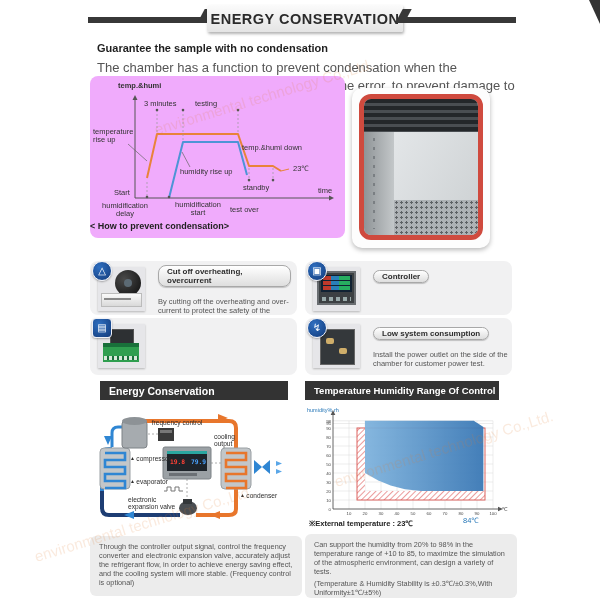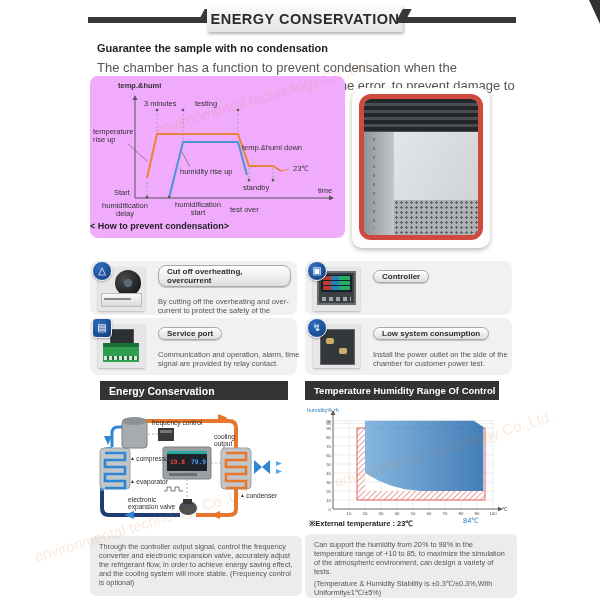--- a/index.html
+++ b/index.html
@@ -180,24 +180,20 @@
     </div>
   </div>
 
   <div class="feat" style="left:90px;top:318px;height:57px;">
     <div class="thumb">
       <div class="port"></div>
       <div class="term">
           <i></i>
         </div>
       <div class="badge sq">▤</div>
-    </div>
-    <div class="fcontent">
-      <span class="fpill">Service port</span>
-      <div class="fbody">Communication and operation, alarm, time signal are provided by relay contact.</div>
     </div>
   </div>
 
   <div class="feat" style="left:305px;top:318px;height:57px;">
     <div class="thumb">
       <div class="outlet">
         <i style="left:5px;top:8px;"></i>
           <i style="left:18px;top:18px;"></i>
       </div>
       <div class="badge">↯</div>

